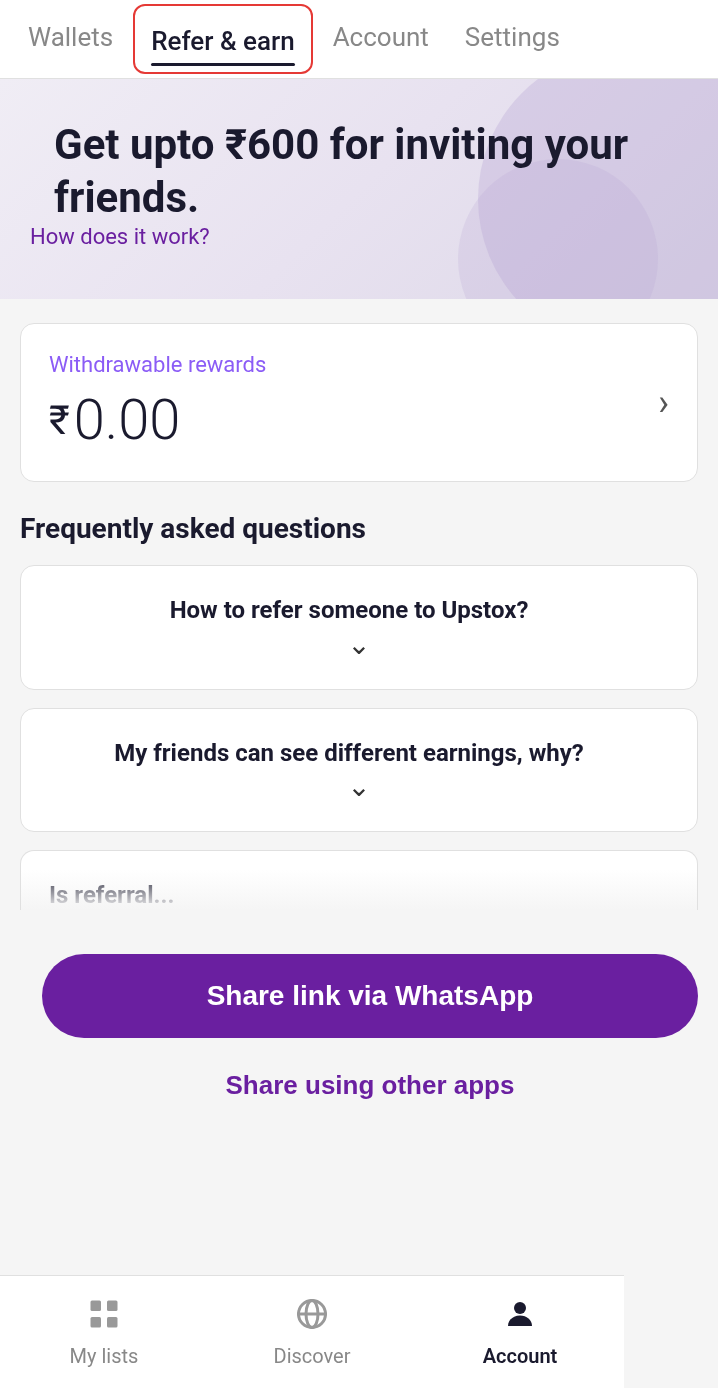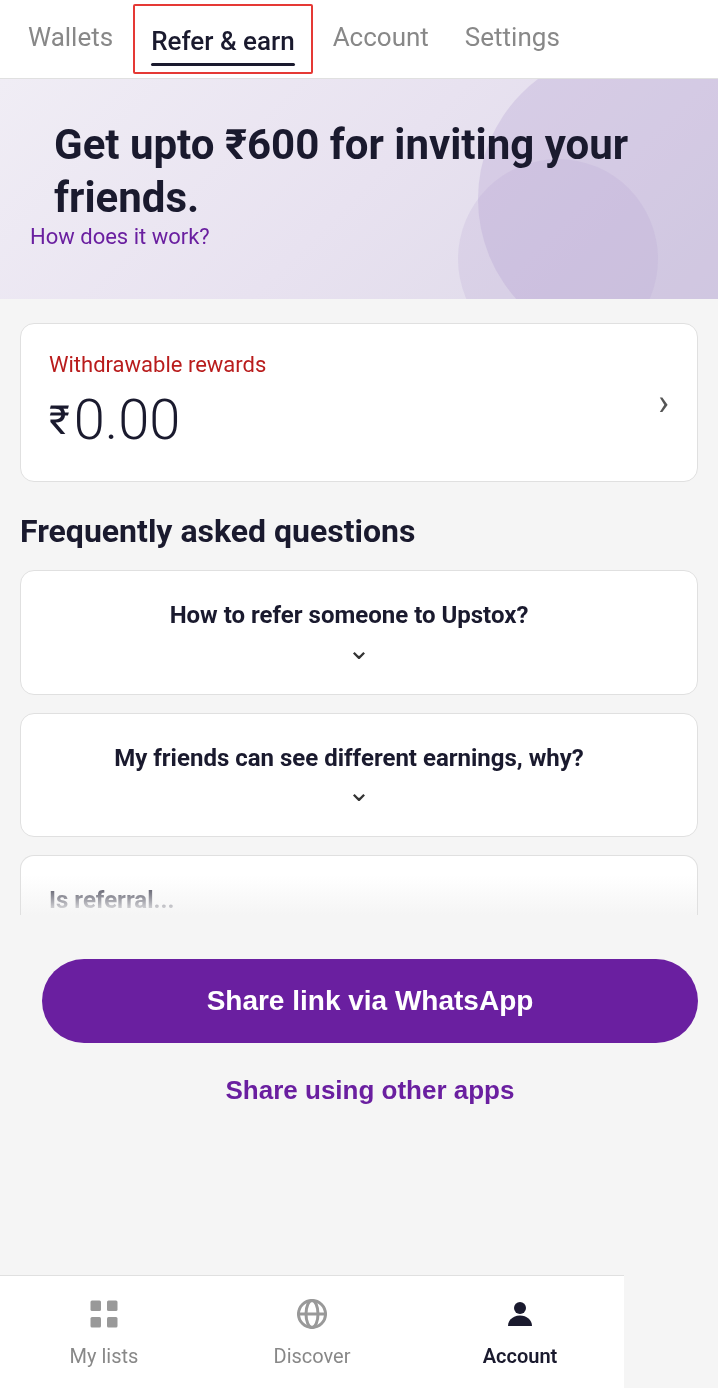--- a/index.html
+++ b/index.html
@@ -27,21 +27,21 @@
       font-size: 26px;
       color: #888;
       cursor: pointer;
       white-space: nowrap;
       position: relative;
     }
     .nav-item.active {
       color: #1a1a2e;
       font-weight: 500;
       border: 2px solid #e53935;
-      border-radius: 2px;
+      border-radius: 12px;
       padding: 20px 16px 16px;
       margin: 4px 2px;
     }
     .nav-item.active::after {
       content: '';
       position: absolute;
       bottom: 6px;
       left: 16px;
       right: 16px;
       height: 3px;
@@ -108,21 +108,21 @@
       border-radius: 14px;
       border: 1px solid #e0e0e0;
       padding: 28px 28px 28px 28px;
       display: flex;
       align-items: center;
       justify-content: space-between;
       margin-bottom: 30px;
     }
     .rewards-label {
       font-size: 22px;
-      color: #b91c1c;
+      color: #8b5cf6;
       margin-bottom: 10px;
     }
     .rewards-amount {
       font-size: 56px;
       color: #1a1a2e;
       font-weight: 300;
       display: flex;
       align-items: center;
       gap: 4px;
     }
@@ -131,21 +131,21 @@
       font-weight: 400;
     }
     .chevron-right {
       font-size: 36px;
       color: #555;
       cursor: pointer;
     }
 
     
     .faq-title {
-      font-size: 32px;
+      font-size: 28px;
       font-weight: 700;
       color: #1a1a2e;
       margin-bottom: 20px;
     }
     .faq-item {
       background: #fff;
       border-radius: 14px;
       border: 1px solid #e0e0e0;
       padding: 28px 28px;
       display: flex;

